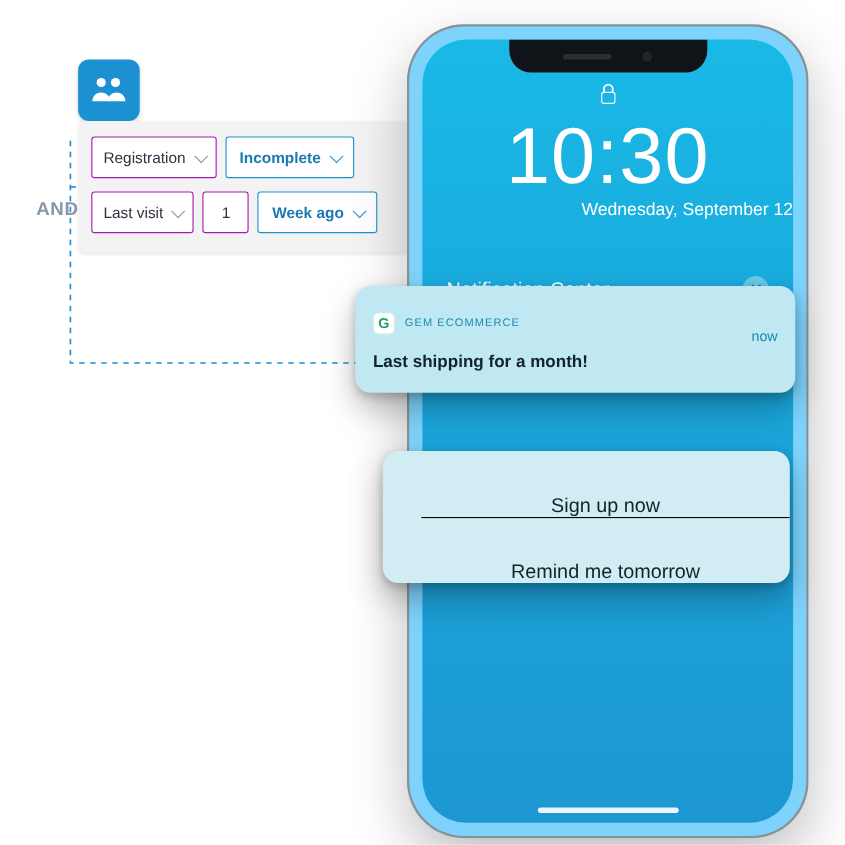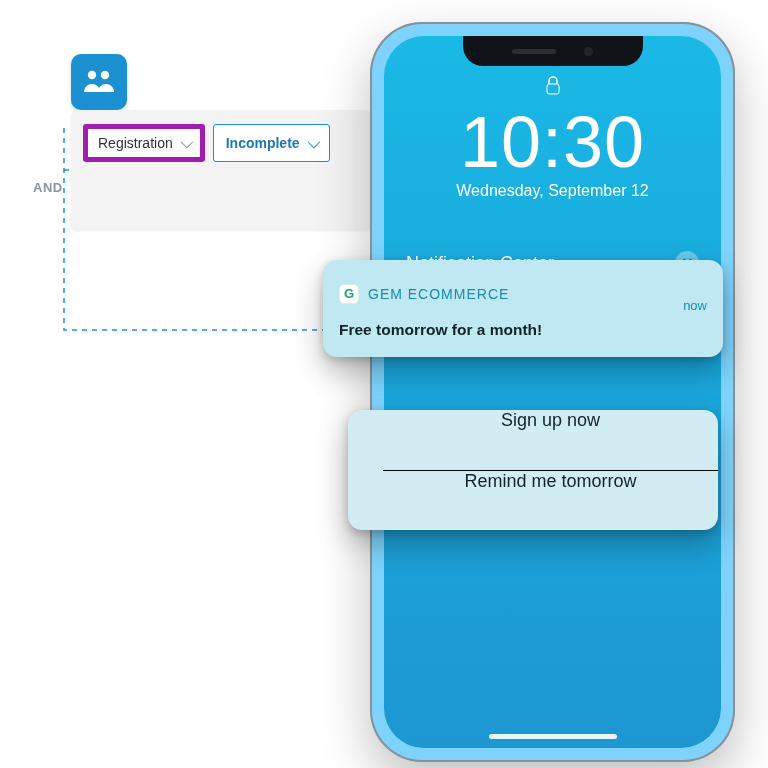--- a/index.html
+++ b/index.html
@@ -14,30 +14,30 @@
   }
   .seg-icon svg{fill:#fff;}
   .seg-panel{
     position:absolute;left:71px;top:110px;width:300px;height:120px;
     background:#f3f3f4;border-radius:6px;padding:14px 12px 0 12px;
     display:flex;flex-direction:column;gap:12px;
     box-shadow:0 1px 3px rgba(0,0,0,.08);
   }
   .seg-row{display:flex;gap:8px;align-items:center;}
   .chip{
-    height:38px;background:#fff;border:5px solid #a21caf;border-radius:3px;
+    height:38px;background:#fff;border:1px solid #a21caf;border-radius:3px;
     display:flex;align-items:center;padding:0 10px;font-size:14px;color:#2b3440;gap:8px;
     cursor:pointer;
   }
   .chip.accent{border:1.5px solid #1b91d2;color:#1b78b3;padding:0 12px;font-weight:bold;}
   .chip.small{width:42px;justify-content:center;padding:0;}
   .caret{width:9px;height:9px;border-right:1.5px solid #8a95a5;border-bottom:1.5px solid #8a95a5;transform:rotate(45deg) translateY(-2px);flex:none;}
   .caret.acc{border-color:#1b91d2;}
   .and-label{
-    position:absolute;left:33px;top:180px;font-size:13px;color:#8a95a5;font-weight:600;letter-spacing:.5px;
+    position:absolute;left:33px;top:180px;font-size:17px;color:#8a95a5;font-weight:600;letter-spacing:.5px;
   }
   
   svg.connector{position:absolute;left:0;top:0;overflow:visible;pointer-events:none;}
 
   
   .phone{
     position:absolute;left:370px;top:22px;width:365px;height:740px;
     border-radius:52px;background:#7dd3fc;padding:14px;
     box-shadow:0 0 0 2px #8c8f93 inset, 0 20px 50px rgba(0,0,0,.25);
   }
@@ -54,21 +54,21 @@
   .cam{width:9px;height:9px;background:#22262c;border-radius:50%;}
   .home-bar{position:absolute;bottom:9px;left:50%;transform:translateX(-50%);width:128px;height:5px;background:#fff;border-radius:3px;opacity:.9;}
 
   .lock{position:absolute;top:40px;left:50%;transform:translateX(-50%);}
   .lock svg{stroke:#fff;fill:none;}
 
   .clock{
     position:absolute;top:70px;left:0;right:0;text-align:center;color:#fff;
   }
   .clock .time{font-size:72px;font-weight:200;letter-spacing:1px;line-height:1;}
-  .clock .date{font-size:16px;font-weight:400;margin-top:4px;}
+  .clock .date{font-size:16px;font-weight:400;margin-top:4px;text-align:right;}
 
   .nc{
     position:absolute;top:215px;left:22px;right:22px;display:flex;align-items:center;justify-content:space-between;
     color:#fff;font-size:18px;
   }
   .nc-x{width:24px;height:24px;background:rgba(255,255,255,.35);border-radius:50%;display:flex;align-items:center;justify-content:center;cursor:pointer;}
   .nc-x::before,.nc-x::after{content:"";position:absolute;width:11px;height:2px;background:#0d6e9b;border-radius:1px;}
   .nc-x{position:relative;}
   .nc-x::before{transform:rotate(45deg);}
   .nc-x::after{transform:rotate(-45deg);}
@@ -76,29 +76,29 @@
   
   .card{
     position:absolute;border-radius:14px;
     box-shadow:0 14px 30px rgba(0,0,0,.28),0 3px 8px rgba(0,0,0,.18);
   }
   .notif{
     left:323px;top:260px;width:400px;background:#bfe8f2;padding:14px 16px 16px;
   }
   .notif-head{display:flex;align-items:center;gap:9px;margin-bottom:8px;}
   .app-ico{width:20px;height:20px;background:#fff;border-radius:5px;display:flex;align-items:center;justify-content:center;color:#17a567;font-weight:700;font-size:13px;border:1px solid #d8efe3;}
-  .app-name{color:#178bb1;font-size:14px;letter-spacing:1px;}
+  .app-name{color:#178bb1;font-size:10px;letter-spacing:1px;}
   .when{margin-left:auto;color:#178bb1;font-size:13px;margin-top:24px;}
   .notif-title{font-weight:700;font-size:15.5px;color:#12232b;margin-bottom:2px;}
   .notif-body{font-size:15px;color:#12232b;line-height:1.35;}
 
   .actions{
     left:348px;top:410px;width:370px;background:#d2ecf3;overflow:hidden;
   }
-  .act{height:60px;display:flex;align-items:flex-start;justify-content:center;font-size:18px;color:#12232b;cursor:pointer;margin-left:35px;}
+  .act{height:60px;display:flex;align-items:flex-end;justify-content:center;font-size:18px;color:#12232b;cursor:pointer;margin-left:35px;}
   .act + .act{border-top:1px solid #000000;}
 </style>
 </head>
 <body>
 
 <svg class="connector" width="768" height="768">
   <path d="M64 128 L64 330 L324 330" stroke="#1b91d2" stroke-width="1.5" stroke-dasharray="5 5" fill="none"></path>
   <path d="M64 170 L70 170" stroke="#1b91d2" stroke-width="1.5" stroke-dasharray="5 5" fill="none"></path>
 </svg>
 
@@ -114,20 +114,33 @@
 <div class="and-label">AND</div>
 
 <div class="seg-panel">
   <div class="seg-row">
     <div class="chip">
       <span>Registration</span>
       <span class="caret"></span>
     </div>
     <div class="chip accent">
       <span>Incomplete</span>
+      <span class="caret acc"></span>
+    </div>
+  </div>
+  <div class="seg-row">
+    <div class="chip">
+      <span>Last visit</span>
+      <span class="caret"></span>
+    </div>
+    <div class="chip small">
+      <span>1</span>
+    </div>
+    <div class="chip accent">
+      <span>Week ago</span>
       <span class="caret acc"></span>
     </div>
   </div>
 </div>
 
 <div class="phone">
   <div class="screen">
     <div class="notch">
       <span class="speaker"></span>
         <span class="cam"></span>
@@ -149,21 +162,21 @@
     <div class="home-bar"></div>
   </div>
 </div>
 
 <div class="card notif">
   <div class="notif-head">
     <span class="app-ico">G</span>
     <span class="app-name">GEM ECOMMERCE</span>
     <span class="when">now</span>
   </div>
-  <div class="notif-title">Free tomorrow for a month!</div>
+  <div class="notif-title">Last shipping for a month!</div>
 </div>
 
 <div class="card actions">
   <div class="act">
     <span>Sign up now</span>
   </div>
   <div class="act">
     <span>Remind me tomorrow</span>
   </div>
 </div>

